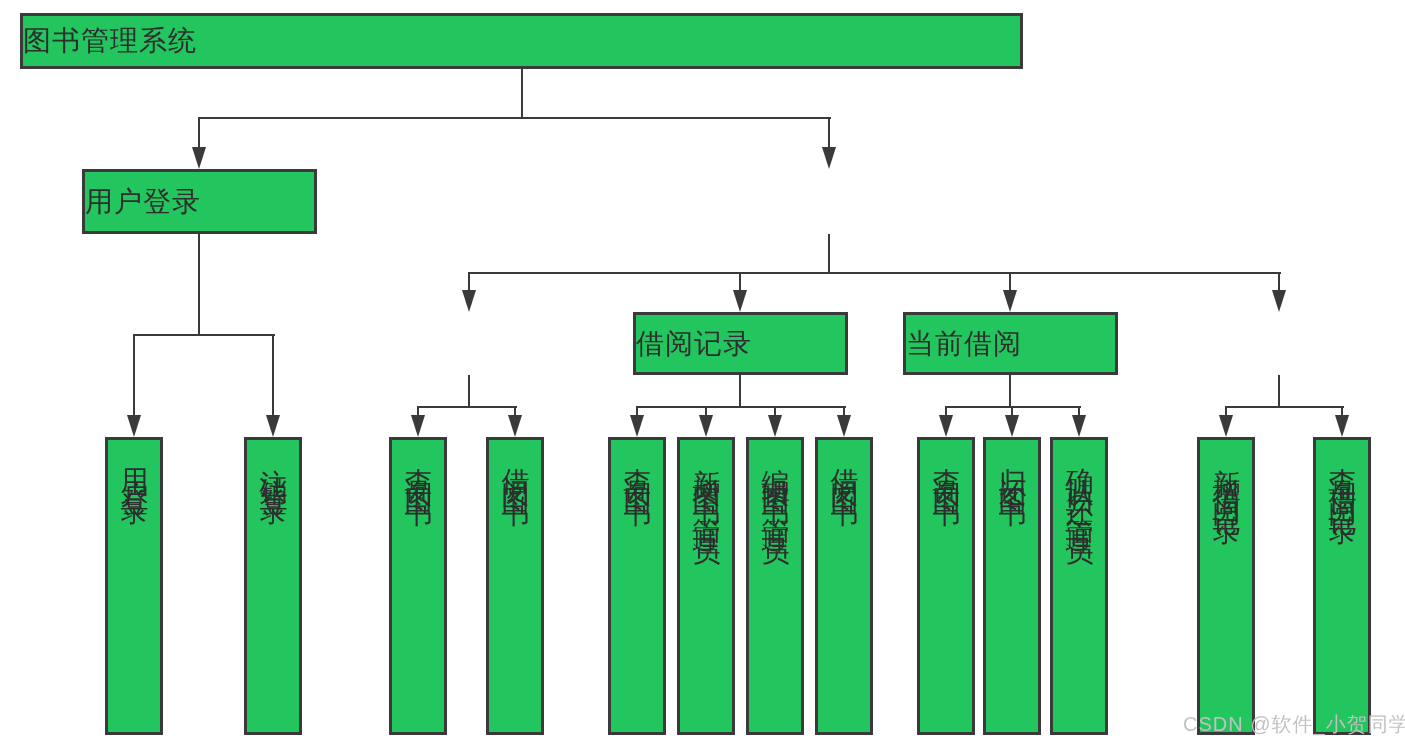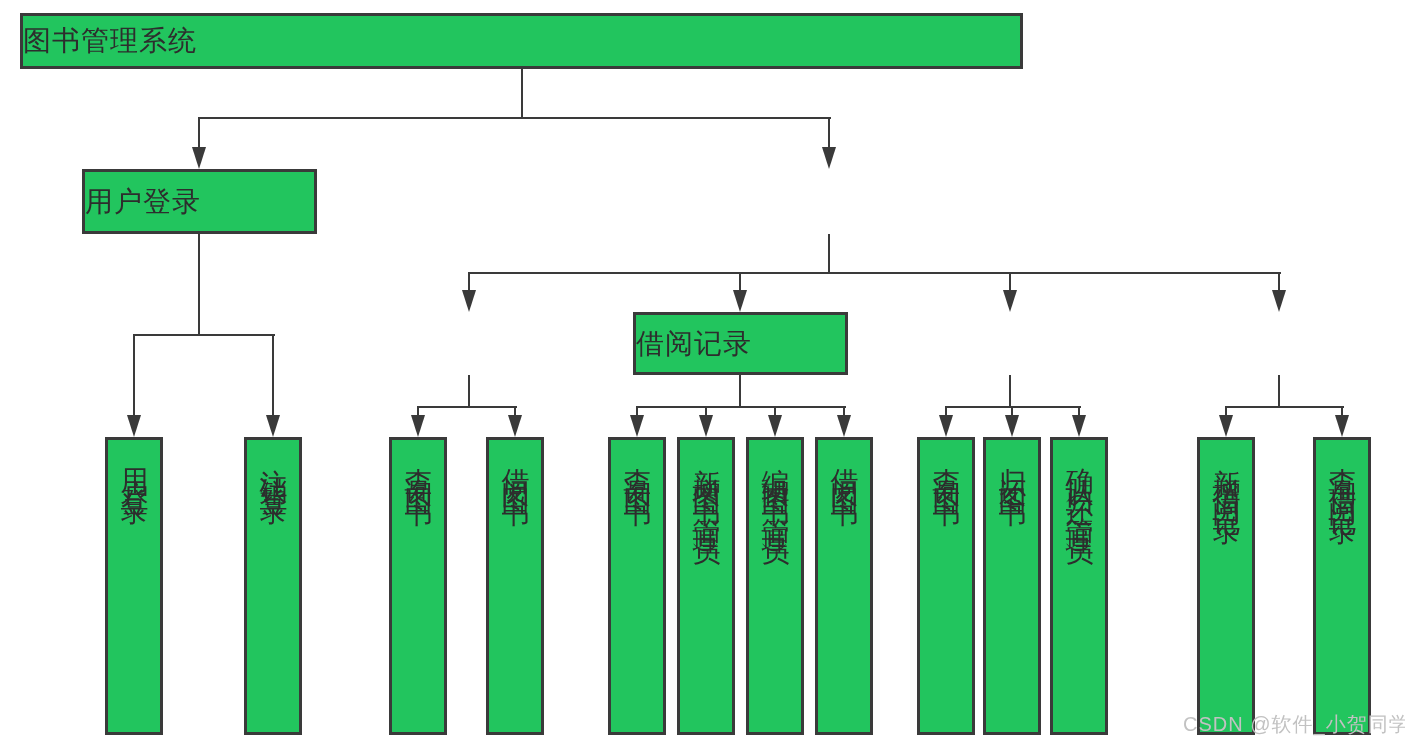--- a/index.html
+++ b/index.html
@@ -66,20 +66,23 @@
   <div class="node" style="left:82px;top:169px;width:235px;height:65px;">
     <span>用户登录</span>
   </div>
 
 
 
   <div class="node" style="left:633px;top:312px;width:215px;height:63px;">
     <span>借阅记录</span>
   </div>
 
+  <div class="node" style="left:903px;top:312px;width:215px;height:63px;">
+    <span>当前借阅</span>
+  </div>
 
 
   <div class="node v-node" style="left:105px;top:437px;width:58px;height:298px;">
     <span>用户登录</span>
   </div>
 
   <div class="node v-node" style="left:244px;top:437px;width:58px;height:298px;">
     <span>注销登录</span>
   </div>
 

